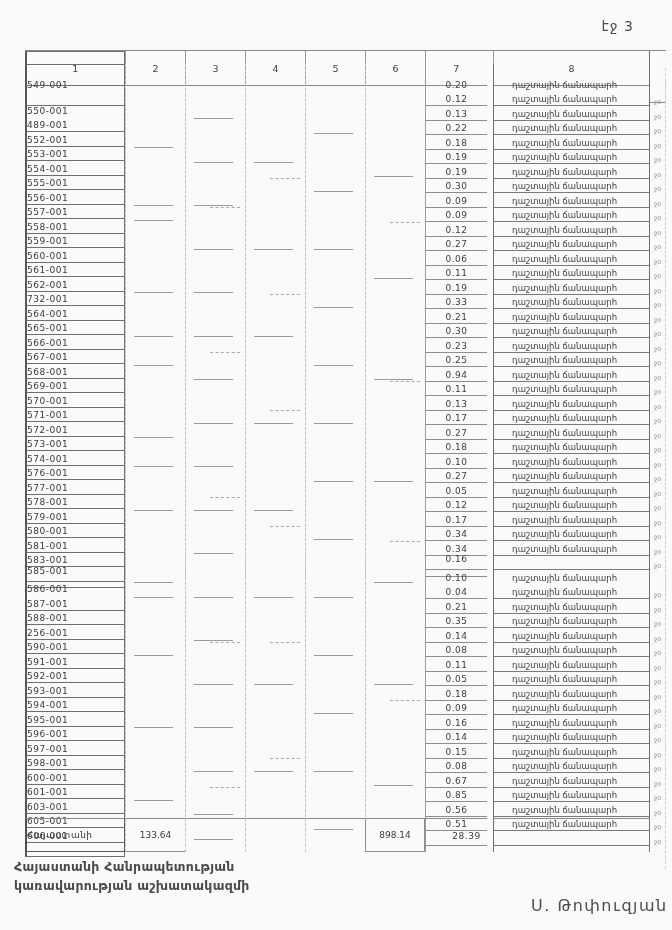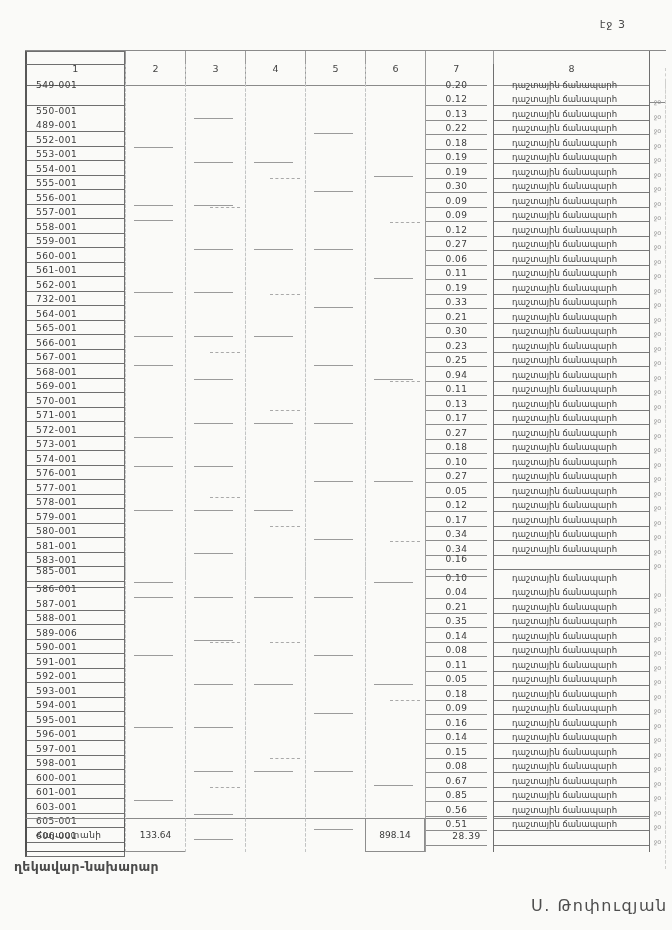--- a/index.html
+++ b/index.html
@@ -5,39 +5,39 @@
   * { margin:0; padding:0; box-sizing:border-box; }
   html,body { width:672px; height:930px; }
   body {
     font-family:"DejaVu Sans", sans-serif;
     background:#fafaf8;
     color:#3c3c3c;
     position:relative;
     overflow:hidden;
   }
   .page-label {
-    position:absolute; top:18px; right:46px;
-    font-size:11px; color:#4a4a4a; letter-spacing:1px;
+    position:absolute; top:18px; right:38px;
+    font-size:14px; color:#4a4a4a; letter-spacing:1px;
   }
   
   .sheet-table {
     position:absolute; left:25px; top:50px; width:641px;
   }
   .trow {
     display:grid;
     grid-template-columns:100px 60px 60px 60px 60px 60px 62px 6px 157px 16px;
     height:14.5px; align-items:center;
   }
   .trow.header { height:14px; border-top:1px solid #8a8a8a; }
   .trow.totals { height:17px; }
   .cell { height:100%; display:flex; align-items:center; font-size:9px; position:relative; }
   
   .c1 {
     border:1px solid #6f6f6f; border-left:2px solid #585858;
-    padding-left:9px; letter-spacing:0.5px; color:#3a3a3a;
+    letter-spacing:0.5px; color:#3a3a3a;
   }
   .trow + .trow .c1 { border-top:none;margin-top:23px; }
   
   .c2,.c3,.c4,.c5,.c6 { border-left:1px dashed #c2c4c4; justify-content:center; color:#3a3a3a; }
   
   .c7 { border-left:1px solid #9a9a9a; border-bottom:1px solid #8d8d8d; justify-content:center; letter-spacing:0.5px; }
   .gap { border:none; }
   
   .c8 {
     border-left:1px solid #6f6f6f; border-right:1px solid #6f6f6f;
@@ -577,21 +577,21 @@
     <div class="cell c4"></div>
     <div class="cell c5"></div>
     <div class="cell c6"></div>
     <div class="cell c7">0.21</div>
     <div class="cell gap"></div>
     <div class="cell c8">դաշտային ճանապարհ</div>
     <div class="cell c9">ջօ</div>
   </div>
 
   <div class="trow">
-    <div class="cell c1">589-006</div>
+    <div class="cell c1">256-001</div>
     <div class="cell c2"></div>
     <div class="cell c3"></div>
     <div class="cell c4"></div>
     <div class="cell c5"></div>
     <div class="cell c6"></div>
     <div class="cell c7">0.35</div>
     <div class="cell gap"></div>
     <div class="cell c8">դաշտային ճանապարհ</div>
     <div class="cell c9">ջօ</div>
   </div>
@@ -786,15 +786,16 @@
     <div class="cell c5"></div>
     <div class="cell c6">898.14</div>
     <div class="cell c7">28.39</div>
     <div class="cell gap"></div>
     <div class="cell c8" style="border-bottom:none;"></div>
     <div class="cell c9"></div>
   </div>
 </div>
 
 <div class="footer-block">
-  <div>ղեկավար-նախարար</div>
+  <div>Հայաստանի Հանրապետության</div>
+  <div>կառավարության աշխատակազմի</div>
 </div>
 <div class="signature">Ս. Թոփուզյան</div>
 
 </body></html>

